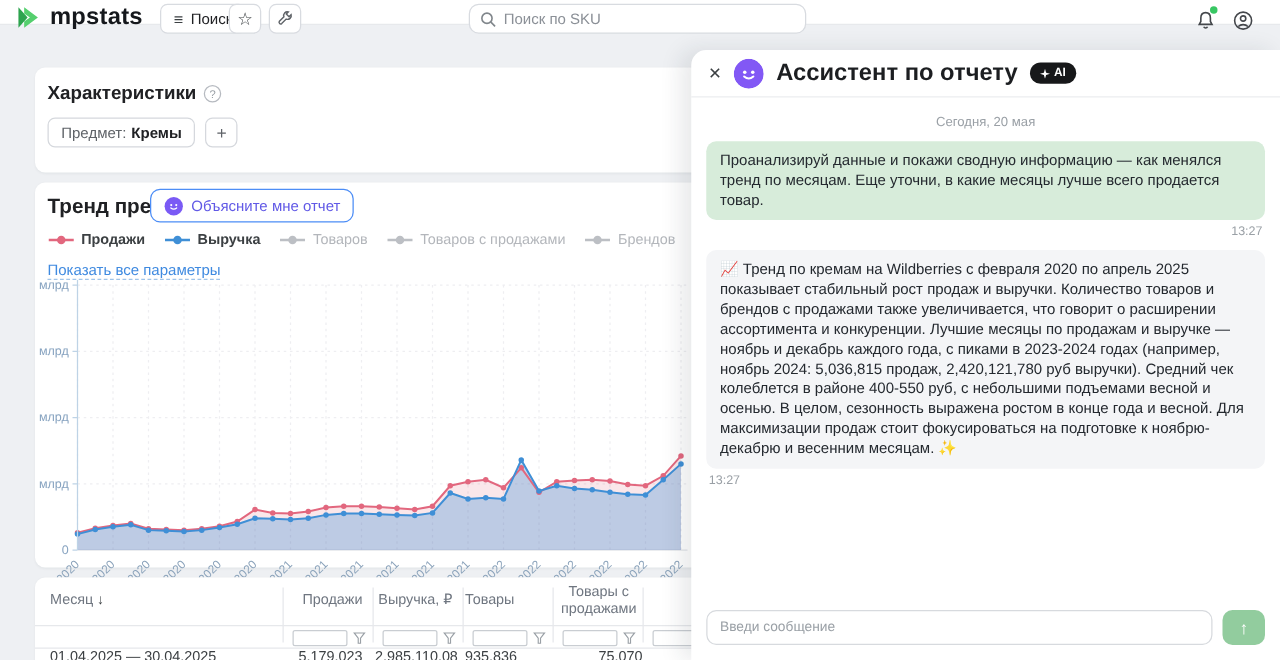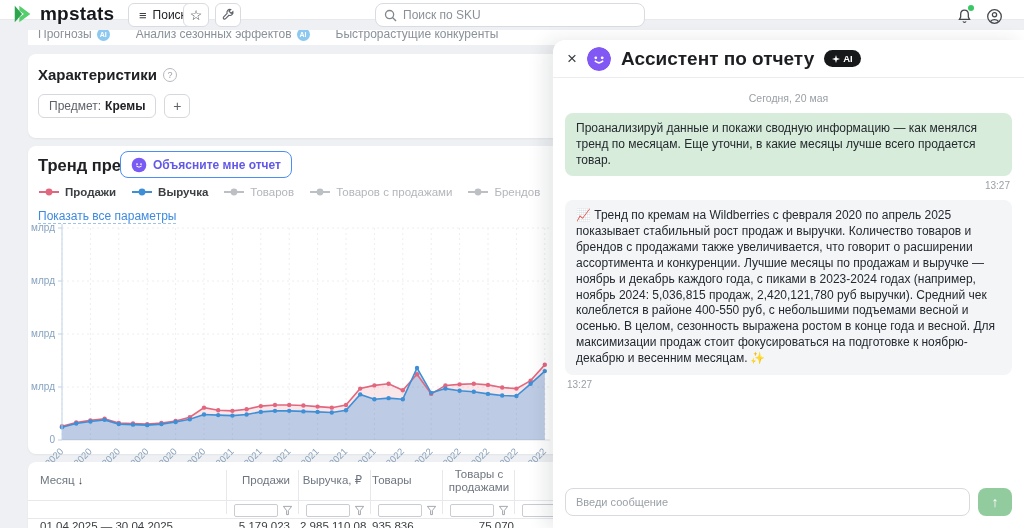--- a/index.html
+++ b/index.html
@@ -37,21 +37,21 @@
   .card-char{top:54px;width:996px;height:84px}
   .char-title{position:absolute;left:10px;top:12px;font-size:15px;font-weight:bold;color:#202124;display:flex;align-items:center;gap:6px}
   .q-icon{width:14px;height:14px;border:1px solid #b6bac0;border-radius:50%;color:#9aa0a6;font-size:9px;font-weight:normal;display:inline-flex;align-items:center;justify-content:center}
   .chip-row{position:absolute;left:10px;top:40px;display:flex;gap:8px;align-items:center}
   .chip{height:24px;border:1px solid #d5d8dd;border-radius:6px;padding:0 10px;display:flex;align-items:center;gap:4px;font-size:12px;color:#5f6368;background:#fff;cursor:pointer}
   .chip b{color:#202124}
   .add-btn{width:26px;height:24px;border:1px solid #d5d8dd;border-radius:6px;background:#fff;color:#5f6368;font-size:14px;display:flex;align-items:center;justify-content:center;cursor:pointer}
 
   .card-trend{top:146px;width:996px;height:308px}
   .trend-title{position:absolute;left:10px;top:10px;font-size:16.5px;font-weight:bold;color:#202124}
-  .explain-btn{position:absolute;left:92px;top:5px;height:27px;border:1.5px solid #4c8df6;border-radius:8px;background:#fff;display:flex;align-items:center;gap:6px;padding:0 10px;font-size:12px;color:#6159e6;font-weight:bold;cursor:pointer}
+  .explain-btn{position:absolute;left:92px;top:5px;height:27px;border:1.5px solid #4c8df6;border-radius:8px;background:#fff;display:flex;align-items:center;gap:6px;padding:0 10px;font-size:12px;color:#6159e6;font-weight:normal;cursor:pointer}
   .legend{position:absolute;left:10px;top:40px;display:flex;gap:15px;align-items:center;white-space:nowrap;overflow:hidden;width:980px}
   .lg-item{display:flex;align-items:center;gap:5px;font-size:11.5px;color:#b3b6bb;cursor:pointer}
   .lg-item.on{color:#3c4043;font-weight:bold}
   .show-all{position:absolute;left:10px;top:63px;font-size:12px;color:#3f8ae0;border-bottom:1px dashed #9fc3e8;cursor:pointer}
   .chart-wrap{position:absolute;left:2px;top:76px;width:523px;height:240px}
 
   
   .card-table{top:462px;width:996px;height:80px;border-radius:8px 8px 0 0}
   .th{position:absolute;top:12px;font-size:11.5px;color:#6f7680;line-height:1.15;cursor:pointer}
   .td{position:absolute;top:58px;font-size:11.5px;color:#3c4043}
@@ -129,35 +129,20 @@
     </button>
     <button class="icon-btn user-wrap">
       <svg width="17" height="17" viewBox="0 0 16 16">
         <circle cx="8" cy="8" r="6.4" fill="none" stroke="#44474b" stroke-width="1.2"></circle>
         <circle cx="8" cy="6.4" r="2" fill="none" stroke="#44474b" stroke-width="1.2"></circle>
         <path d="M4.4 12.4 a4.6 3.6 0 0 1 7.2 0" fill="none" stroke="#44474b" stroke-width="1.2"></path>
       </svg>
     </button>
   </div>
 
-  <div class="navrow">
-    <div class="navrow-inner">
-        <span class="nav-link">
-          <span>Прогнозы</span>
-          <span class="ai-dot">AI</span>
-        </span>
-        <span class="nav-link">
-          <span>Анализ сезонных эффектов</span>
-          <span class="ai-dot">AI</span>
-        </span>
-        <span class="nav-link">
-          <span>Быстрорастущие конкуренты</span>
-        </span>
-      </div>
-  </div>
 
   <div class="card card-char">
     <div class="char-title">
       <span>Характеристики</span>
       <span class="q-icon">?</span>
     </div>
     <div class="chip-row">
       <span class="chip">
         <span>Предмет:</span>
         <b>Кремы</b>

